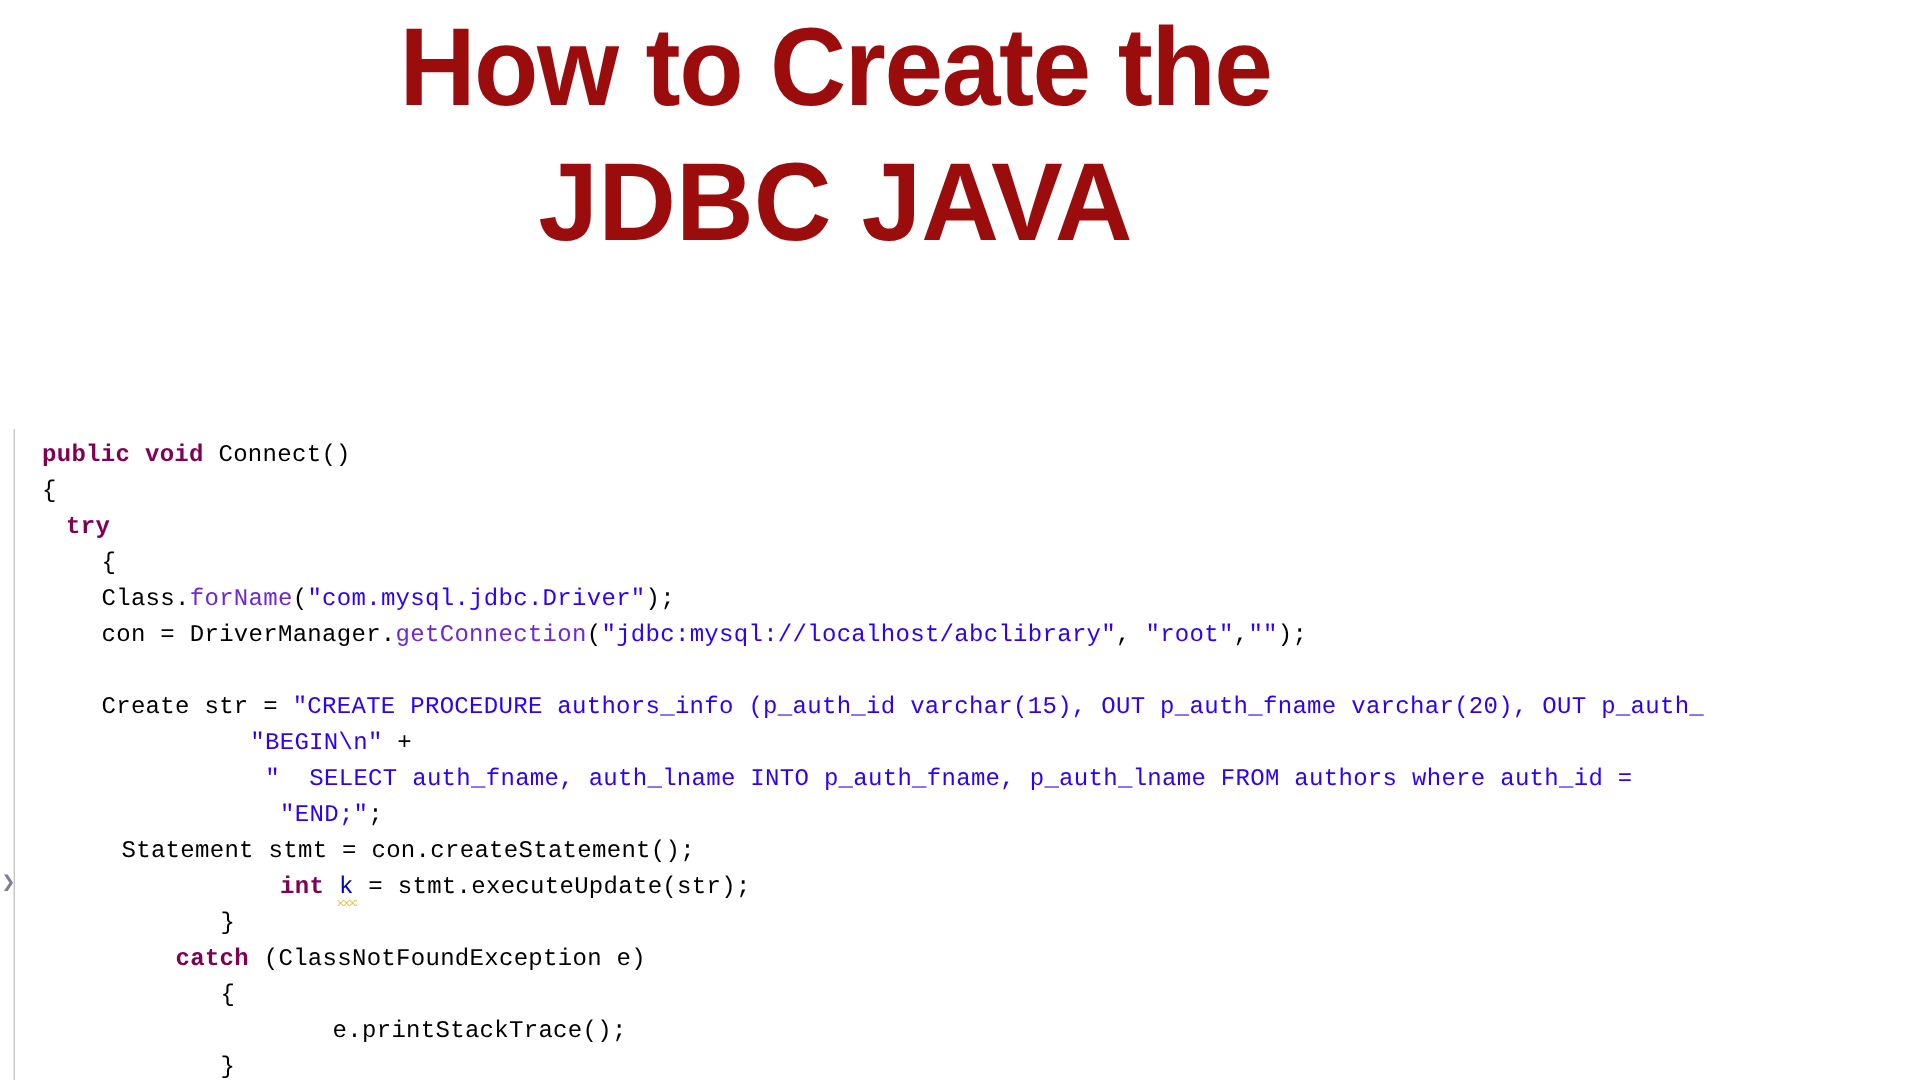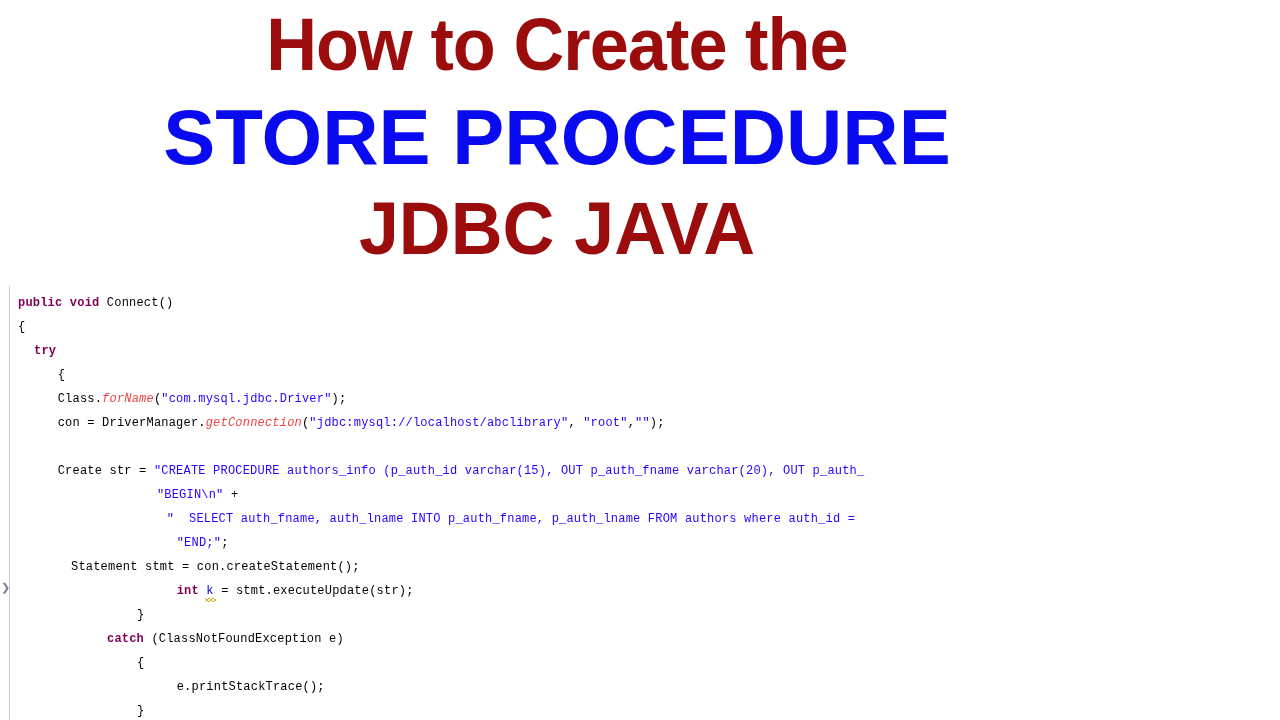--- a/index.html
+++ b/index.html
@@ -81,35 +81,35 @@
     width: 9px;
     height: 11px;
     color: #7d7d94;
     font-size: 11px;
     line-height: 11px;
     font-family: "DejaVu Sans", sans-serif;
   }
 
   .code-line {
     position: absolute;
-    left: 0;
+    left: 10px;
     white-space: pre;
     font-family: "Liberation Mono", "DejaVu Sans Mono", monospace;
-    font-size: 12px;
+    font-size: 16px;
     line-height: 24px;
     height: 24px;
     color: #000000;
     letter-spacing: 0.2px;
   }
 
   
   .kw   { color: #7F0055; font-weight: bold; }  
   .str  { color: #2A00FF; }                     
   .fld  { color: #000000; }                     
-  .mth  { font-style: italic; color: #ef4444; } 
+  .mth  { color: #6d28d9; } 
   .pln  { color: #000000; }
 
   
   .squiggle {
     position: relative;
     color: #0000C0;
   }
   .squiggle::after {
     content: "";
     position: absolute;
@@ -122,21 +122,20 @@
       linear-gradient(-45deg, transparent 45%, #D8B018 45%, #D8B018 55%, transparent 55%);
     background-size: 4px 4px;
     background-repeat: repeat-x;
   }
 </style>
 </head>
 <body>
 
 <div id="title-block">
   <span class="title-line" id="title-line-1">How to Create the</span>
-  <span class="title-line" id="title-line-2">STORE PROCEDURE</span>
   <span class="title-line" id="title-line-3">JDBC JAVA</span>
 </div>
 
 <div id="code-editor">
   <div id="gutter-line"></div>
 
   <div id="fold-arrow">❯</div>
   <div id="code-lines">
       <div class="code-line" style="top: 5px; padding-left: 18px;"><span class="kw">public</span><span class="pln"> </span><span class="kw">void</span><span class="pln"> Connect()</span></div>
       <div class="code-line" style="top: 29px; padding-left: 18px;"><span class="pln">{</span></div>
@@ -147,16 +146,16 @@
       <div class="code-line" style="top: 149px; padding-left: 18px;"></div>
       <div class="code-line" style="top: 173px; padding-left: 57.68px;"><span class="pln">Create str = </span><span class="str">"CREATE PROCEDURE authors_info (p_auth_id varchar(15), OUT p_auth_fname varchar(20), OUT p_auth_</span></div>
       <div class="code-line" style="top: 197px; padding-left: 156.88px;"><span class="str">"BEGIN\n"</span><span class="pln"> +</span></div>
       <div class="code-line" style="top: 221px; padding-left: 166.8px;"><span class="str">"  SELECT auth_fname, auth_lname INTO p_auth_fname, p_auth_lname FROM authors where auth_id = </span></div>
       <div class="code-line" style="top: 245px; padding-left: 176.72px;"><span class="str">"END;"</span><span class="pln">;</span></div>
       <div class="code-line" style="top: 269px; padding-left: 71px;"><span class="pln">Statement stmt = </span><span class="fld">con</span><span class="pln">.createStatement();</span></div>
       <div class="code-line" style="top: 293px; padding-left: 176.72px;"><span class="kw">int</span><span class="pln"> </span><span class="squiggle">k</span><span class="pln"> = stmt.executeUpdate(str);</span></div>
       <div class="code-line" style="top: 317px; padding-left: 137.04px;"><span class="pln">}</span></div>
       <div class="code-line" style="top: 341px; padding-left: 107px;"><span class="kw">catch</span><span class="pln"> (ClassNotFoundException e)</span></div>
       <div class="code-line" style="top: 365px; padding-left: 137.04px;"><span class="pln">{</span></div>
-      <div class="code-line" style="top: 389px; padding-left: 176.72px;"><span class="pln">e.printStackTrace();</span></div>
+      <div class="code-line" style="top: 389px; padding-left: 176.72px; margin-left: 35px;"><span class="pln">e.printStackTrace();</span></div>
       <div class="code-line" style="top: 413px; padding-left: 137.04px;"><span class="pln">}</span></div>
     </div>
 </div>
 
 </body></html>

